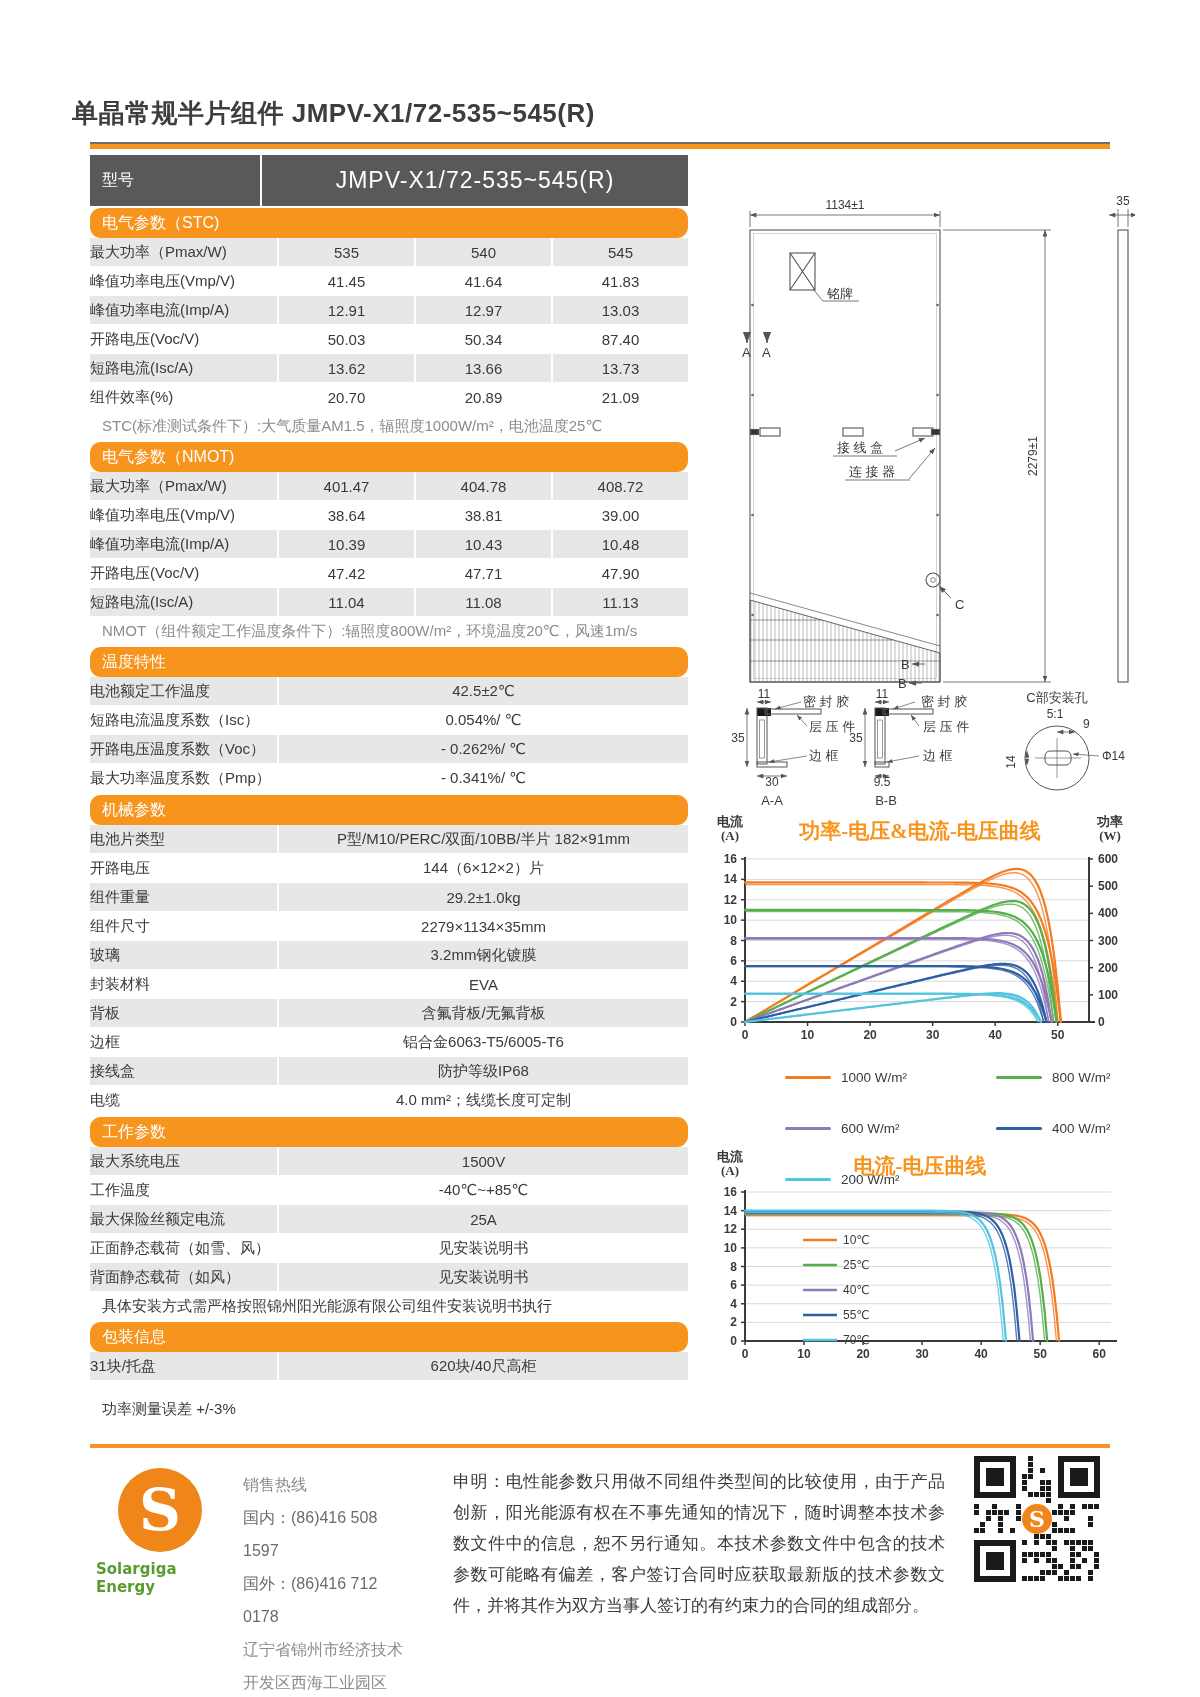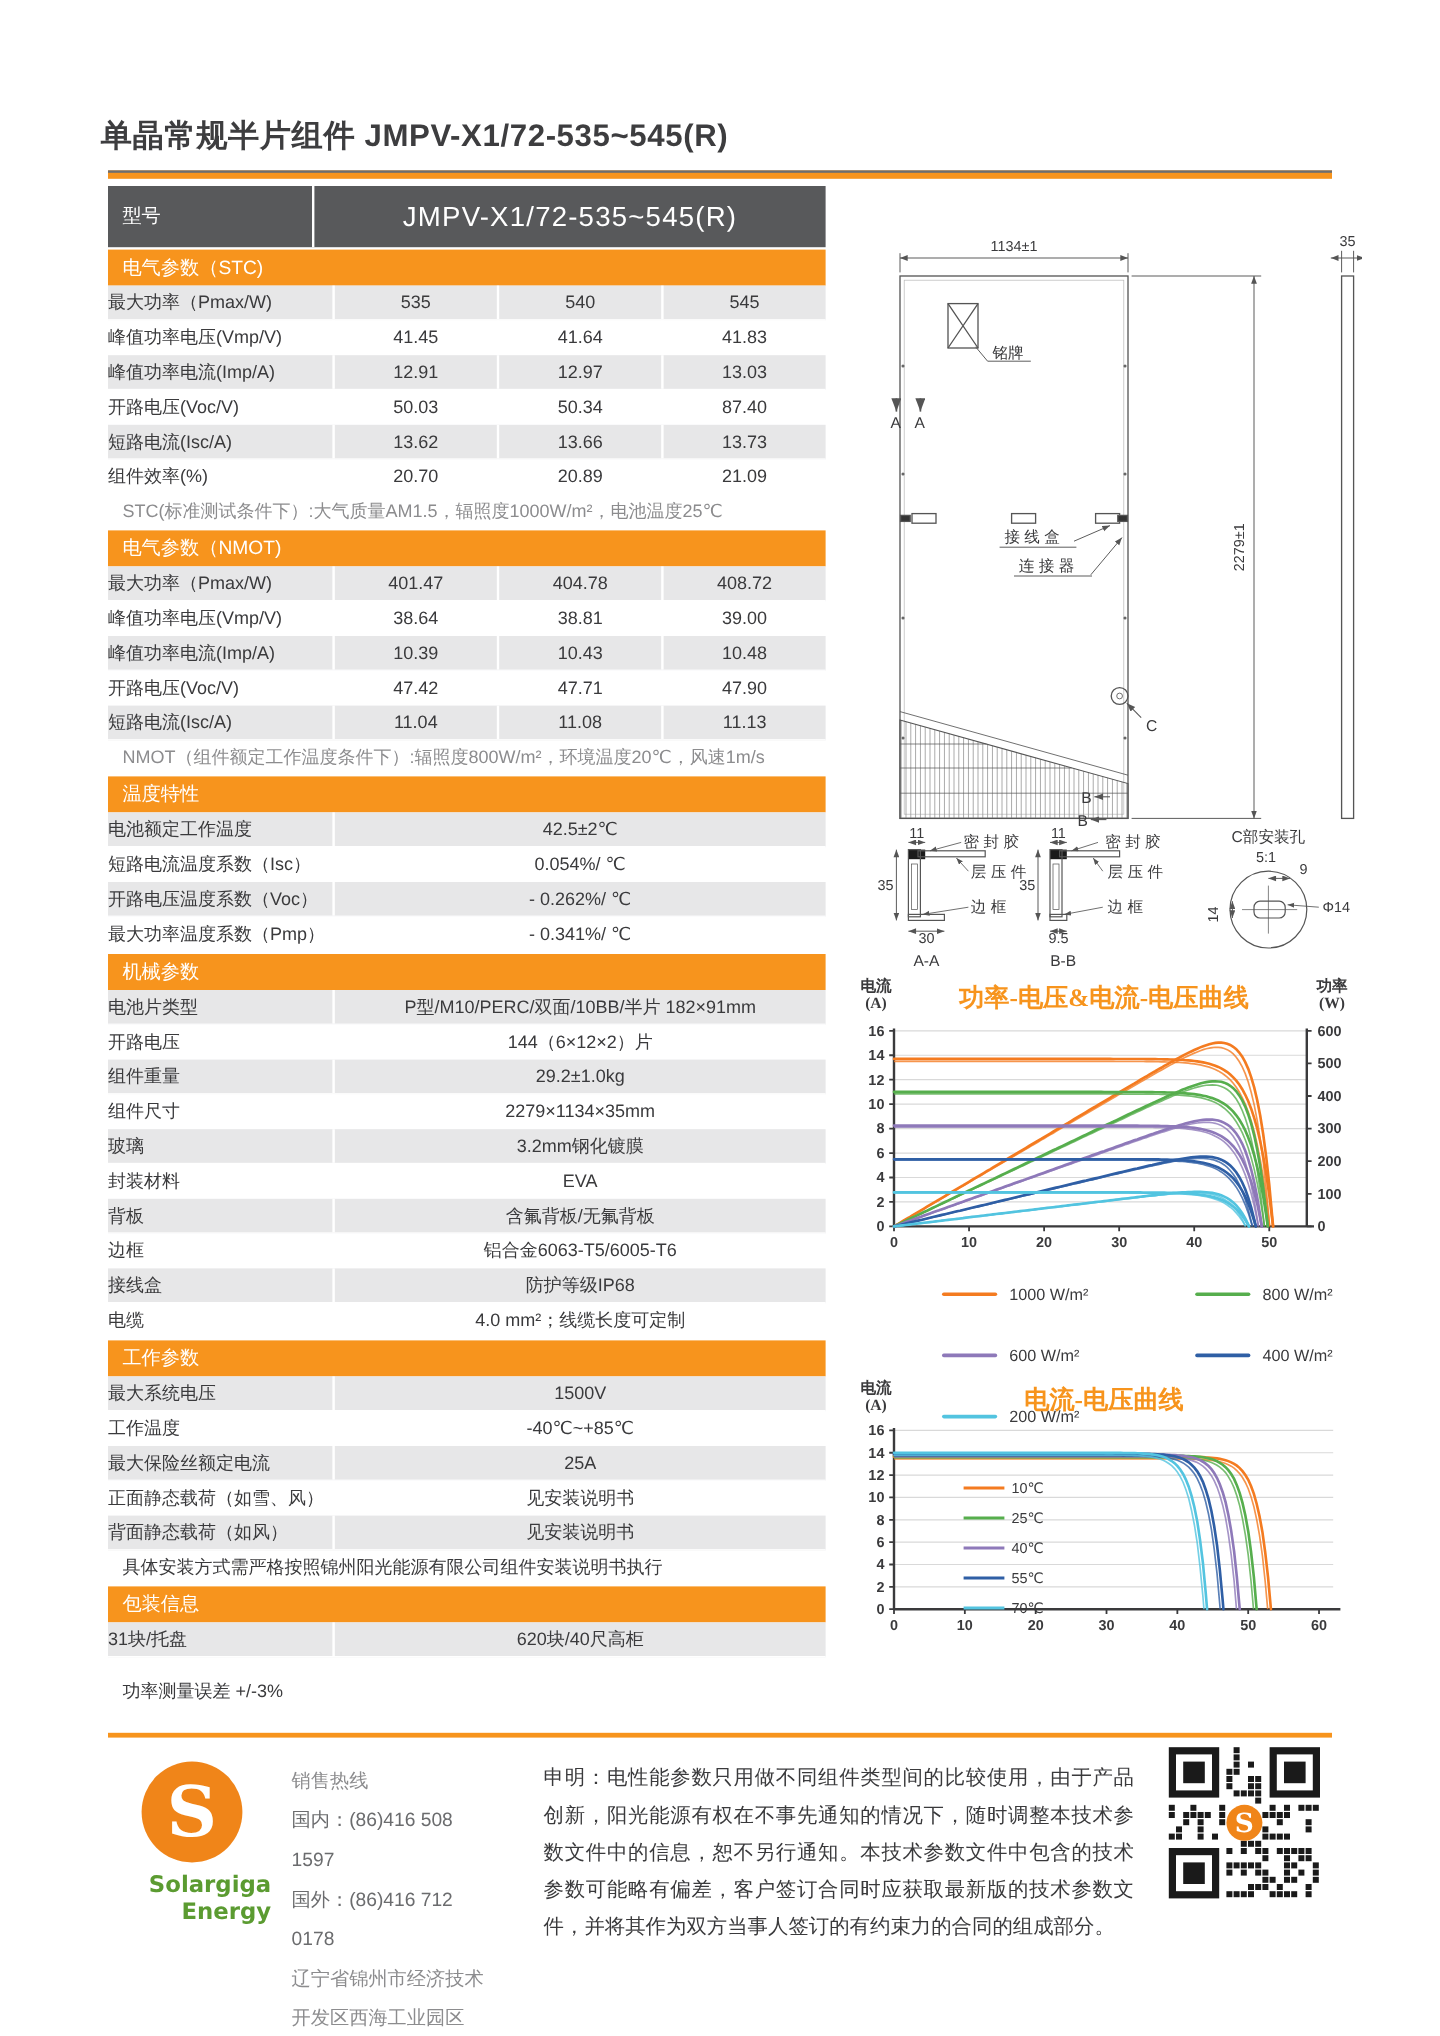--- a/index.html
+++ b/index.html
@@ -1,28 +1,28 @@
 <!DOCTYPE html>
 <html><head>
 <meta charset="utf-8">
 <style>
   html,body{margin:0;padding:0;background:#fff;}
   body{width:1200px;height:1697px;position:relative;font-family:"Liberation Sans","DejaVu Sans",sans-serif;color:#3a3a3c;}
   .page{position:absolute;inset:0;background:#fff;overflow:hidden;}
 
   
-  .doc-title{position:absolute;left:84px;top:96px;font-size:26px;font-weight:bold;color:#3d3d3f;letter-spacing:0.5px;}
+  .doc-title{position:absolute;left:72px;top:96px;font-size:26px;font-weight:bold;color:#3d3d3f;letter-spacing:0.5px;}
   .title-rule{position:absolute;left:90px;top:142px;width:1020px;height:5px;background:#f7941d;border-top:2px solid #6d6e70;}
 
   
   .spec-col{position:absolute;left:90px;top:155px;width:598px;}
   .model-row{display:flex;height:51px;background:#58595b;color:#fff;}
   .model-label{width:172px;display:flex;align-items:center;padding-left:12px;font-size:16px;border-right:2px solid #fff;box-sizing:border-box;}
   .model-value{flex:1;display:flex;align-items:center;justify-content:center;font-size:23px;letter-spacing:1px;}
-  .band{height:30px;margin-top:2px;background:#f7941d;color:#fff;display:flex;align-items:center;padding-left:12px;font-size:16px;}
+  .band{height:30px;margin-top:2px;background:#f7941d;color:#fff;display:flex;align-items:center;padding-left:12px;font-size:16px;border-radius:11px;}
   .trow{display:flex;height:29px;font-size:15px;color:#3a3a3c;border-bottom:1px solid #fff;box-sizing:border-box;background:#fff;}
   .trow.g{background:#e7e7e8;}
   .cl{width:189px;display:flex;align-items:center;padding-left:0;border-right:2px solid #fff;box-sizing:border-box;}
   .cv{flex:1;display:flex;align-items:center;justify-content:center;border-right:2px solid #fff;box-sizing:border-box;}
   .cv.last{border-right:none;}
   .note{height:28px;display:flex;align-items:center;padding-left:12px;color:#8c8c8e;font-size:15px;}
   .note.dark{color:#3a3a3c;margin-top:14px;}
 
   
   .diagram-wrap{position:absolute;left:705px;top:185px;width:430px;height:630px;text-align:center;}
@@ -37,21 +37,21 @@
   .chart-head{display:flex;justify-content:space-between;align-items:flex-start;height:34px;font-family:Liberation Serif, serif;}
   .axis-unit{font-size:13px;font-weight:bold;color:#3a3a3c;text-align:center;line-height:1.1;width:50px;white-space:pre-line;}
   .chart-title{font-size:21px;font-weight:bold;color:#f7941d;margin-top:2px;}
   .legend-grid{margin:12px 0 0 80px;display:grid;grid-template-columns:175px 175px;row-gap:10px;font-size:13.5px;color:#3a3a3c;gap:36px;}
   .legend-item{display:flex;align-items:center;gap:10px;}
   .legend-swatch{width:46px;height:3px;border-radius:2px;}
 
   
   .footer-rule{position:absolute;left:90px;top:1444px;width:1020px;height:4px;background:#f7941d;}
   .logo-circle{position:absolute;left:118px;top:1468px;width:84px;height:84px;border-radius:50%;background:#f08519;display:flex;align-items:center;justify-content:center;color:#fff;font-size:58px;font-weight:bold;font-family:"DejaVu Serif","Liberation Serif",serif;}
-  .logo-text{position:absolute;left:96px;top:1560px;width:130px;text-align:right;color:#5b9b31;font-size:19px;font-weight:bold;font-family:"DejaVu Sans","Liberation Sans",sans-serif;}
+  .logo-text{position:absolute;left:96px;top:1560px;width:130px;text-align:left;color:#5b9b31;font-size:15px;font-weight:bold;font-family:"DejaVu Sans","Liberation Sans",sans-serif;}
   .contact{position:absolute;left:243px;top:1468px;width:170px;font-size:16px;line-height:33px;color:#8c8c8e;}
   .contact .phone{color:#6b6c6e;}
   .statement{position:absolute;left:453px;top:1466px;width:492px;font-size:17px;line-height:31px;color:#3a3a3c;text-align:justify;}
   .qr-wrap{position:absolute;left:970px;top:1452px;width:140px;height:140px;}
 </style>
 </head>
 <body>
 
 <div class="page">
 

